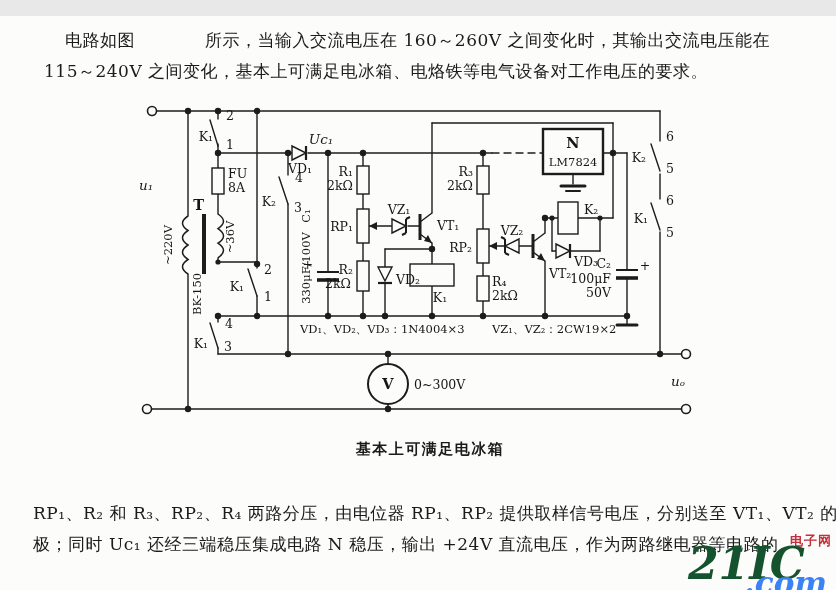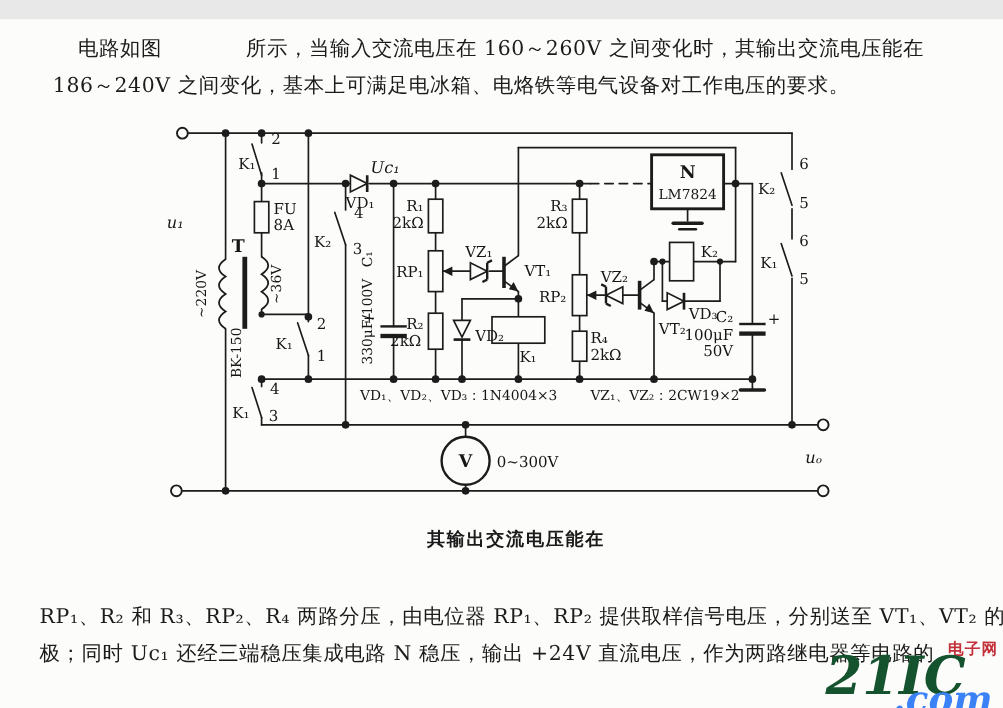--- a/index.html
+++ b/index.html
@@ -24,21 +24,21 @@
     color:#14532d;letter-spacing:0;line-height:1;font-family:"DejaVu Serif",serif;}
   .wm-domain{position:absolute;left:56px;top:36px;font-size:31px;font-weight:bold;font-style:italic;
     color:#3b82f6;line-height:1;font-family:"DejaVu Serif",serif;}
 </style>
 </head>
 <body>
 
 <div class="page">
 
   <div class="textline" style="left:65px;top:13px;">电路如图　　　　所示，当输入交流电压在 160～260V 之间变化时，其输出交流电压能在</div>
-  <div class="textline" style="left:44px;top:44px;">186～240V 之间变化，基本上可满足电冰箱、电烙铁等电气设备对工作电压的要求。</div>
+  <div class="textline" style="left:44px;top:44px;">115～240V 之间变化，基本上可满足电冰箱、电烙铁等电气设备对工作电压的要求。</div>
 
   <svg class="circuit-svg" width="836" height="590" viewBox="0 0 836 590">
 
     <g stroke="#1c1c1c" stroke-width="1.4" fill="none" stroke-linecap="round">
 
       <line x1="157" y1="95" x2="660" y2="95"></line>
       <line x1="152" y1="393" x2="681" y2="393"></line>
 
       <line x1="660" y1="95" x2="660" y2="125"></line>
       <line x1="660" y1="158" x2="660" y2="183"></line>
@@ -303,21 +303,21 @@
       <text x="666" y="221">5</text>
 
       <text class="big" x="388" y="373" text-anchor="middle">V</text>
       <text x="414" y="373">0~300V</text>
 
       <text class="small" x="300" y="317">VD₁、VD₂、VD₃：1N4004×3</text>
       <text class="small" x="492" y="317">VZ₁、VZ₂：2CW19×2</text>
     </g>
   </svg>
 
-  <div class="caption">其输出交流电压能在</div>
+  <div class="caption">基本上可满足电冰箱</div>
 
   <div class="textline" style="left:33px;top:486px;">RP₁、R₂ 和 R₃、RP₂、R₄ 两路分压，由电位器 RP₁、RP₂ 提供取样信号电压，分别送至 VT₁、VT₂ 的基</div>
   <div class="textline" style="left:33px;top:517px;">极；同时 Uc₁ 还经三端稳压集成电路 N 稳压，输出 +24V 直流电压，作为两路继电器等电路的</div>
 
   <div class="wm">
     <span class="wm-site">电子网</span>
     <span class="wm-brand">21IC</span>
     <span class="wm-domain">.com</span>
   </div>
 

